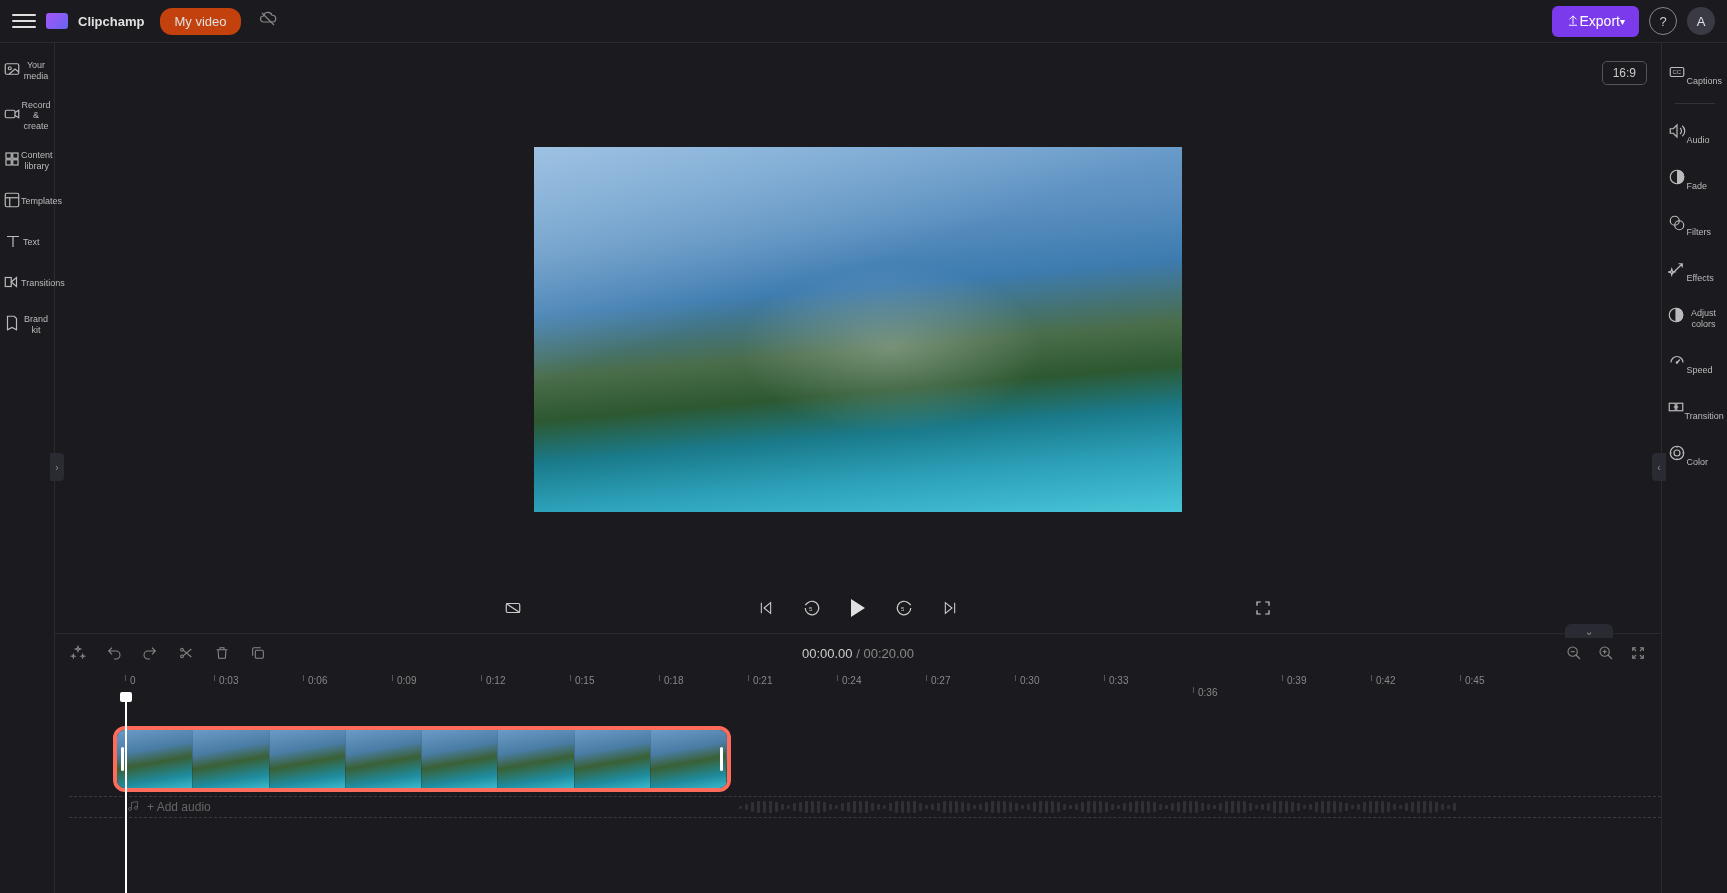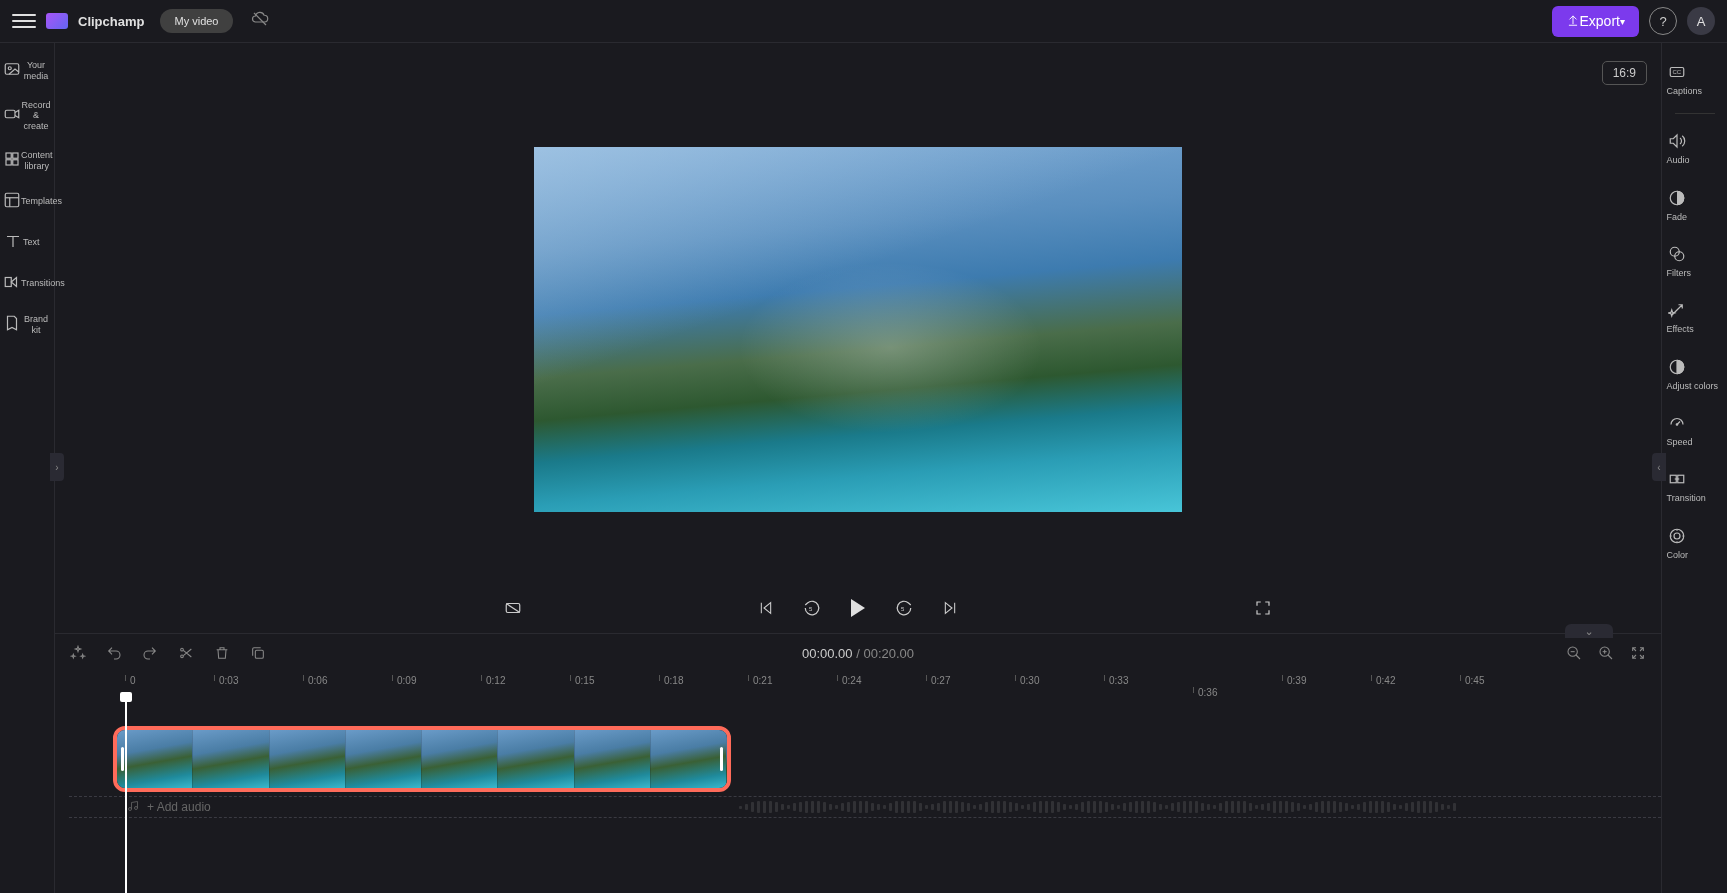--- a/index.html
+++ b/index.html
@@ -2,21 +2,21 @@
 <html><head>
 <meta charset="utf-8">
 <style>
 * { margin: 0; padding: 0; box-sizing: border-box; font-family: -apple-system, BlinkMacSystemFont, "Segoe UI", sans-serif; }
 body { background: #1a1a1f; color: #e0e0e0; width: 1727px; height: 893px; overflow: hidden; display: flex; flex-direction: column; }
 .header { height: 43px; display: flex; align-items: center; padding: 0 12px; gap: 10px; border-bottom: 1px solid #2a2a30; }
 .hamburger { width: 24px; height: 24px; display: flex; flex-direction: column; justify-content: center; gap: 4px; cursor: pointer; }
 .hamburger span { height: 2px; background: #e0e0e0; border-radius: 1px; }
 .logo-box { width: 22px; height: 16px; background: linear-gradient(135deg, #a855f7, #6366f1); border-radius: 3px; }
 .app-name { font-weight: 600; font-size: 13px; }
-.video-title { background: #404040; padding: 6px 14px; border-radius: 12px; font-size: 11px; margin-left: 6px; }
+.video-title { background: #c2410c; padding: 6px 14px; border-radius: 12px; font-size: 13px; margin-left: 6px; }
 .cloud-icon { margin-left: 8px; color: #888; }
 .header-spacer { flex: 1; }
 .export-btn { background: #7c3aed; color: #fff; display: flex; align-items: center; gap: 0; padding: 7px 14px; border-radius: 6px; font-size: 14px; font-weight: 500; cursor: pointer; }
 .help-btn, .avatar { width: 28px; height: 28px; border-radius: 50%; display: flex; align-items: center; justify-content: center; font-size: 13px; }
 .help-btn { border: 1.5px solid #888; color: #ccc; cursor: pointer; }
 .avatar { background: #3a3a45; }
 .main { flex: 1; display: flex; overflow: hidden; }
 .left-sidebar { width: 55px; background: #1a1a1f; border-right: 1px solid #2a2a30; display: flex; flex-direction: column; align-items: center; padding-top: 8px; gap: 2px; position: relative; }
 .sidebar-item { width: 52px; display: flex; flex-direction: row; align-items: center; padding: 8px 2px; cursor: pointer; color: #bbb; text-align: center; }
 .sidebar-item .ico { width: 20px; height: 20px; margin-bottom: 3px; display: flex; align-items: center; justify-content: center; }
@@ -27,21 +27,21 @@
 .aspect-pill { position: absolute; top: 18px; right: 14px; border: 1px solid #555; padding: 4px 10px; border-radius: 5px; font-size: 12px; color: #ccc; cursor: pointer; }
 .canvas-wrap { flex: 1; display: flex; align-items: center; justify-content: center; padding: 40px 0 8px; }
 .canvas { width: 648px; height: 365px; background: linear-gradient(175deg, #7aa8d4 0%, #5a8fbf 25%, #3d7baf 40%, #4a6d4a 55%, #2d5830 65%, #1a7a8a 75%, #2a9db5 85%, #48c5d8 100%); position: relative; overflow: hidden; }
 .canvas::before { content: ""; position: absolute; inset: 0; background: radial-gradient(ellipse at 55% 55%, rgba(255,255,255,0.25) 0%, transparent 30%), linear-gradient(160deg, rgba(180,210,235,0.6) 0%, transparent 40%); }
 .player-controls { height: 50px; display: flex; align-items: center; justify-content: center; gap: 26px; position: relative; }
 .player-controls .pc-left { position: absolute; left: 448px; }
 .player-controls .pc-right { position: absolute; right: 388px; }
 .pc-btn { width: 20px; height: 20px; color: #ccc; cursor: pointer; display: flex; align-items: center; justify-content: center; }
 .play { width: 0; height: 0; border-left: 14px solid #e0e0e0; border-top: 9px solid transparent; border-bottom: 9px solid transparent; }
 .right-sidebar { width: 66px; background: #1a1a1f; border-left: 1px solid #2a2a30; display: flex; flex-direction: column; align-items: center; padding-top: 10px; gap: 4px; position: relative; }
-.rsb-item { width: 60px; display: flex; flex-direction: column; align-items: flex-start; padding: 9px 2px; cursor: pointer; color: #bbb; text-align: center; }
+.rsb-item { width: 60px; display: flex; flex-direction: row; align-items: flex-end; padding: 9px 2px; cursor: pointer; color: #bbb; text-align: center; }
 .rsb-item .ico { width: 20px; height: 20px; margin-bottom: 4px; display: flex; align-items: center; justify-content: center; }
 .rsb-item .lbl { font-size: 9px; line-height: 1.15; }
 .rsb-divider { width: 40px; height: 1px; background: #333; margin: 4px 0; }
 .rsb-expand { position: absolute; left: -10px; top: 410px; width: 14px; height: 28px; background: #2a2a33; border-radius: 4px 0 0 4px; display: flex; align-items: center; justify-content: center; font-size: 10px; color: #888; cursor: pointer; }
 .timeline-panel { height: 260px; border-top: 1px solid #2a2a30; display: flex; flex-direction: column; position: relative; }
 .tl-chevron { position: absolute; top: -10px; right: 48px; width: 48px; height: 14px; background: #2a2a33; border-radius: 6px 6px 0 0; display: flex; align-items: center; justify-content: center; color: #888; font-size: 11px; cursor: pointer; }
 .tl-toolbar { height: 38px; display: flex; align-items: center; padding: 0 14px; gap: 18px; position: relative; }
 .tl-toolbar .tl-btn { width: 18px; height: 18px; color: #888; cursor: pointer; display: flex; align-items: center; justify-content: center; }
 .tl-time { position: absolute; left: 50%; transform: translateX(-50%); font-size: 13px; color: #ccc; }
 .tl-time .dur { color: #888; }

